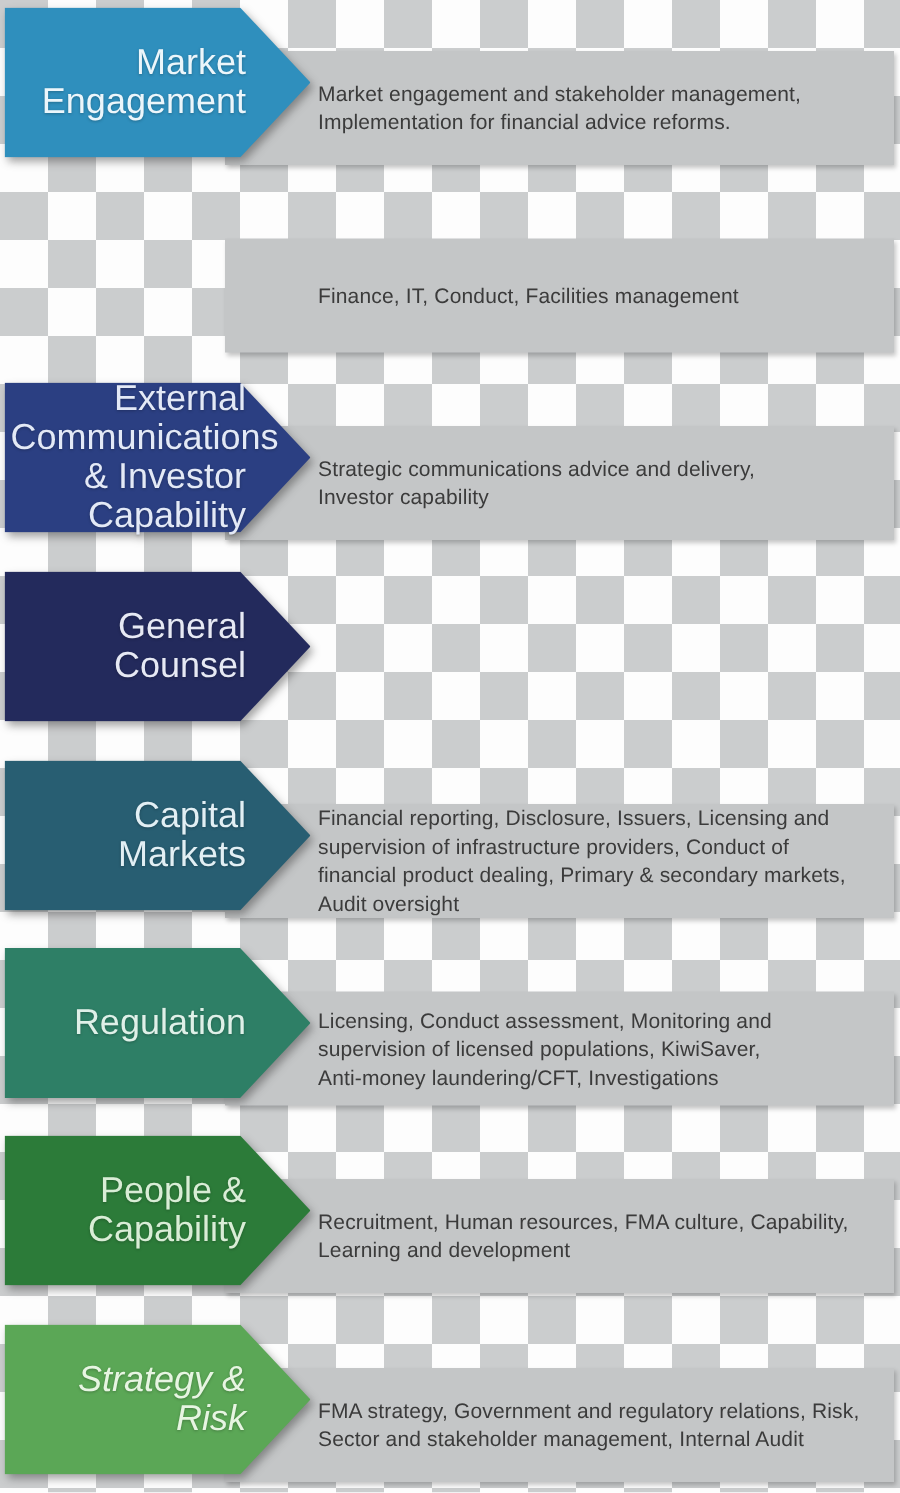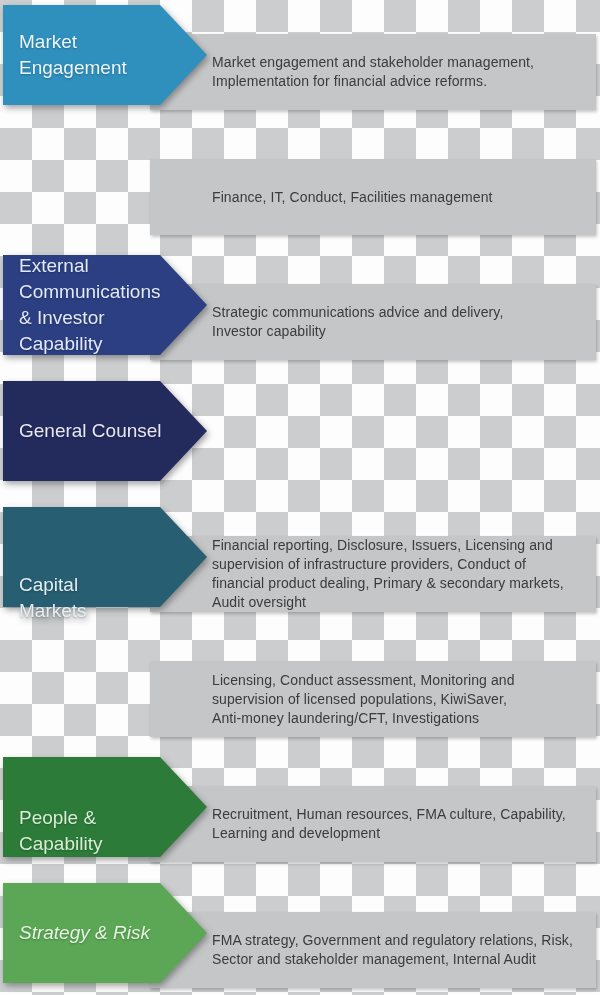--- a/index.html
+++ b/index.html
@@ -37,25 +37,25 @@
   .arrow-wrap {
     position: absolute; left: 3px; top: 0;
     width: 204px; height: 100px;
     filter: drop-shadow(2px 3px 3px rgba(50,50,50,0.45));
   }
   .arrow {
     position: absolute; inset: 0;
     clip-path: polygon(0 0, 77% 0, 100% 50%, 77% 100%, 0 100%);
   }
   .label {
-    position: absolute; left: 16px; top: 50%;
+    position: absolute; left: 4px; top: 50%;
     width: 157px;
     transform: translateY(-50%);
-    text-align: left;
-    font-size: 19px; line-height: 26px;
+    text-align: right;
+    font-size: 24px; line-height: 26px;
     white-space: pre-line;
     text-shadow: 0 1px 2px rgba(0,0,0,0.25);
   }
 </style>
 </head>
 <body>
 
 <div id="canvas">
 
   <div class="row" style="top:5px">
@@ -99,41 +99,45 @@
 
   <div class="row" style="top:507px">
     <div class="bar">
       <div class="desc">Financial reporting, Disclosure, Issuers, Licensing and
 supervision of infrastructure providers, Conduct of
 financial product dealing, Primary &amp; secondary markets,
 Audit oversight</div>
     </div>
     <div class="arrow-wrap">
       <div class="arrow" style="background: rgb(40, 94, 114);"></div>
-      <div class="label" style="color: rgb(226, 239, 244); margin-top: 41px;">Capital
+      <div class="label" style="color: rgb(226, 239, 244);">Capital
 Markets</div>
     </div>
   </div>
 
   <div class="row" style="top:632px">
     <div class="bar">
       <div class="desc">Licensing, Conduct assessment, Monitoring and
 supervision of licensed populations, KiwiSaver,
 Anti-money laundering/CFT, Investigations</div>
     </div>
+    <div class="arrow-wrap">
+      <div class="arrow" style="background: rgb(46, 127, 102);"></div>
+      <div class="label" style="color: rgb(223, 240, 232);">Regulation</div>
+    </div>
   </div>
 
   <div class="row" style="top:757px">
     <div class="bar">
       <div class="desc">Recruitment, Human resources, FMA culture, Capability,
 Learning and development</div>
     </div>
     <div class="arrow-wrap">
       <div class="arrow" style="background: rgb(44, 123, 57);"></div>
-      <div class="label" style="color: rgb(217, 237, 214); margin-top: 24px;">People &amp;
+      <div class="label" style="color: rgb(217, 237, 214);">People &amp;
 Capability</div>
     </div>
   </div>
 
   <div class="row" style="top:883px">
     <div class="bar">
       <div class="desc">FMA strategy, Government and regulatory relations, Risk,
 Sector and stakeholder management, Internal Audit</div>
     </div>
     <div class="arrow-wrap">

